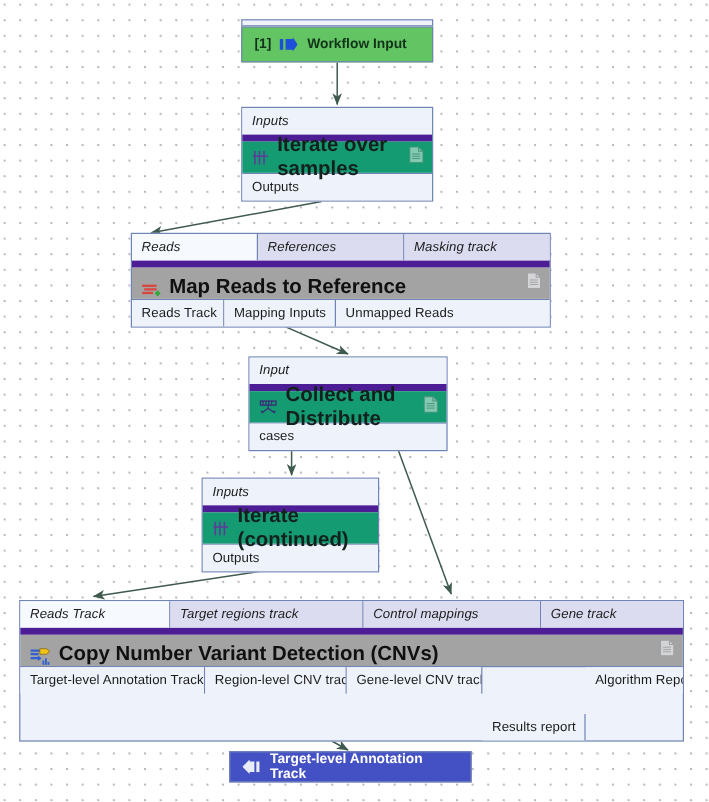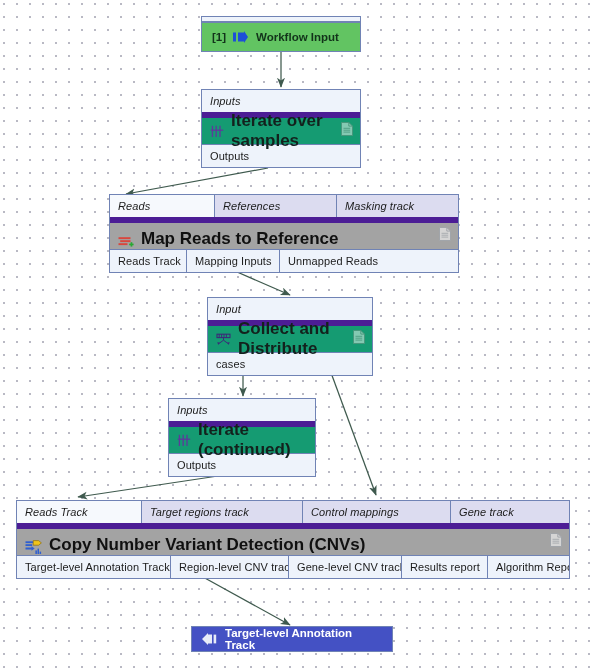--- a/index.html
+++ b/index.html
@@ -322,21 +322,21 @@
             <line x1="2.5" y1="8.2" x2="9.2" y2="8.2"></line>
             <line x1="2.5" y1="10.1" x2="9.2" y2="10.1"></line>
           </g>
         </svg>
       </span>
     </div>
     <div class="row outputs">
       <div class="cell plain" style="width:154px;">Target-level Annotation Track</div>
       <div class="cell plain" style="width:118px;">Region-level CNV track</div>
       <div class="cell plain" style="width:113px;">Gene-level CNV track</div>
-      <div class="cell plain" style="width:86px;">Results report</div>
+      <div class="cell plain" style="width:86px;margin-top:39px;">Results report</div>
       <div class="cell plain" style="flex:1;">Algorithm Report</div>
     </div>
   </div>
 
   <div class="terminal" id="node-output-target" style="left:191px; top:626px; width:202px; height:26px;">
     <span style="display:inline-flex;">
       <svg width="15" height="12" viewBox="0 0 15 12">
         <path d="M0,6 L6,0 L6,1.6 L10,1.6 L10,10.4 L6,10.4 L6,12 z" fill="#e8ecf8"></path>
         <rect x="11.6" y="1.6" width="2.6" height="8.8" fill="#e8ecf8"></rect>
       </svg>

